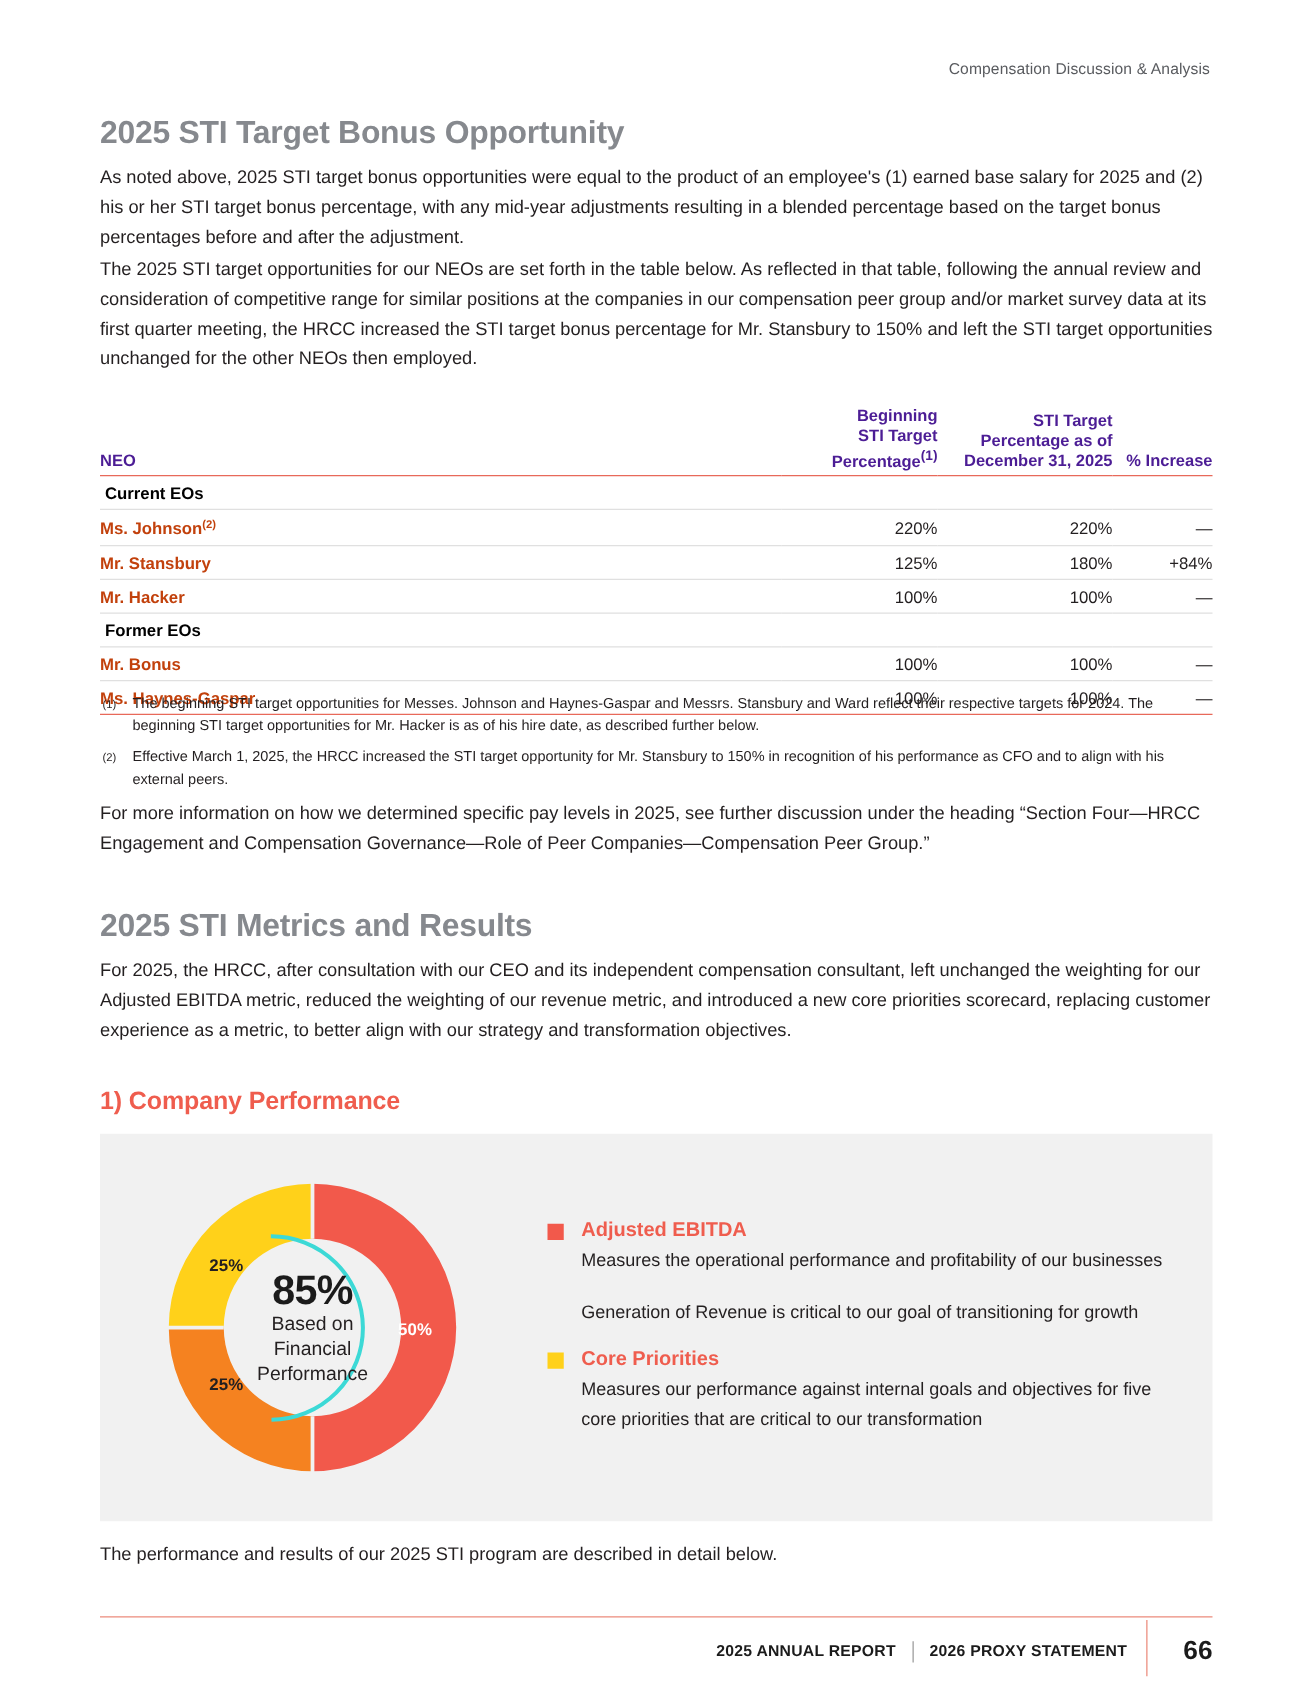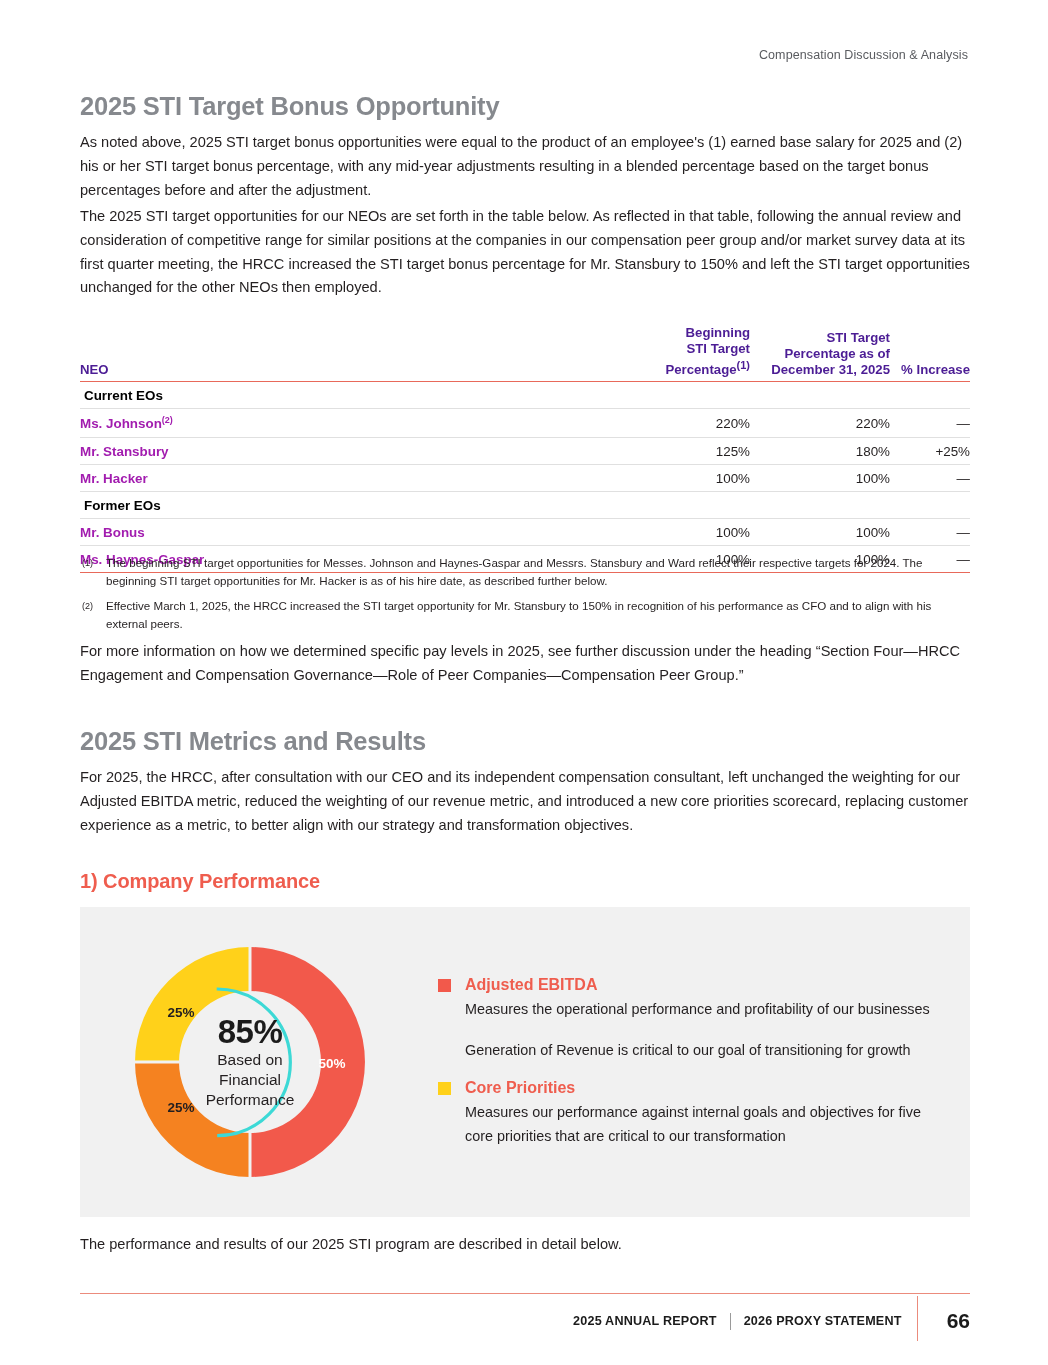--- a/index.html
+++ b/index.html
@@ -131,21 +131,21 @@
     font-size: 13.4px;
     padding: 6px 0 5px 4px;
     border-bottom: 1px solid #e0e0e0;
   }
   tr.data td {
     border-bottom: 1px solid #e0e0e0;
     padding: 6px 0 5px 0;
     font-size: 13.4px;
   }
   td.nm {
-    color: #a21caf;
+    color: #c2410c;
     font-weight: bold;
     padding-left: 4px;
     margin-top: 16px;
   }
   td.nm sup { font-size: 9px; font-weight: bold; }
   td.v {
     text-align: right;
     color: #231f20;
     padding-right: 10px;
   }
@@ -367,21 +367,21 @@
           <tr class="data">
             <td class="nm"><span>Ms. Johnson</span><sup>(2)</sup></td>
             <td class="v">220%</td>
             <td class="v">220%</td>
             <td class="v2">—</td>
           </tr>
           <tr class="data">
             <td class="nm"><span>Mr. Stansbury</span></td>
             <td class="v">125%</td>
             <td class="v">180%</td>
-            <td class="v2">+25%</td>
+            <td class="v2">+84%</td>
           </tr>
           <tr class="data">
             <td class="nm"><span>Mr. Hacker</span></td>
             <td class="v">100%</td>
             <td class="v">100%</td>
             <td class="v2">—</td>
           </tr>
 
           <tr>
             <td class="grp" colspan="4">Former EOs</td>

